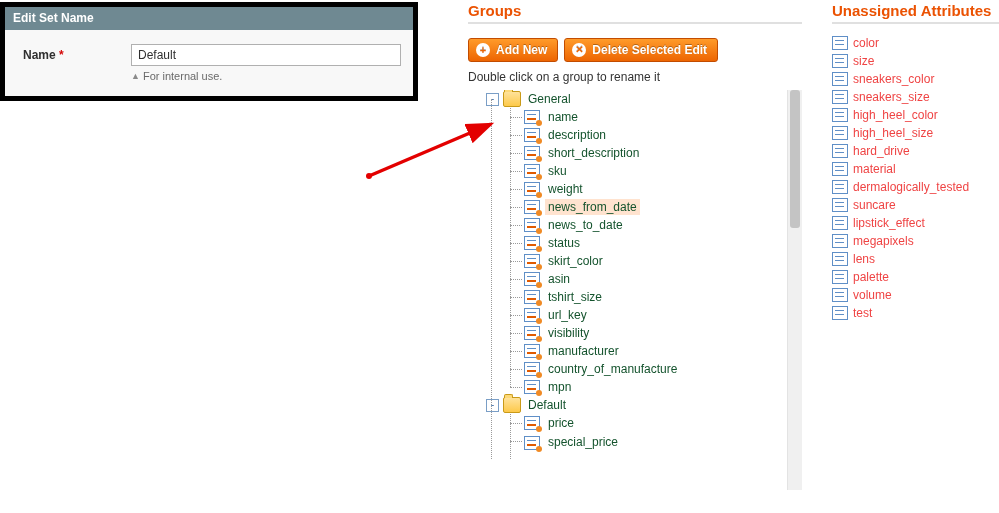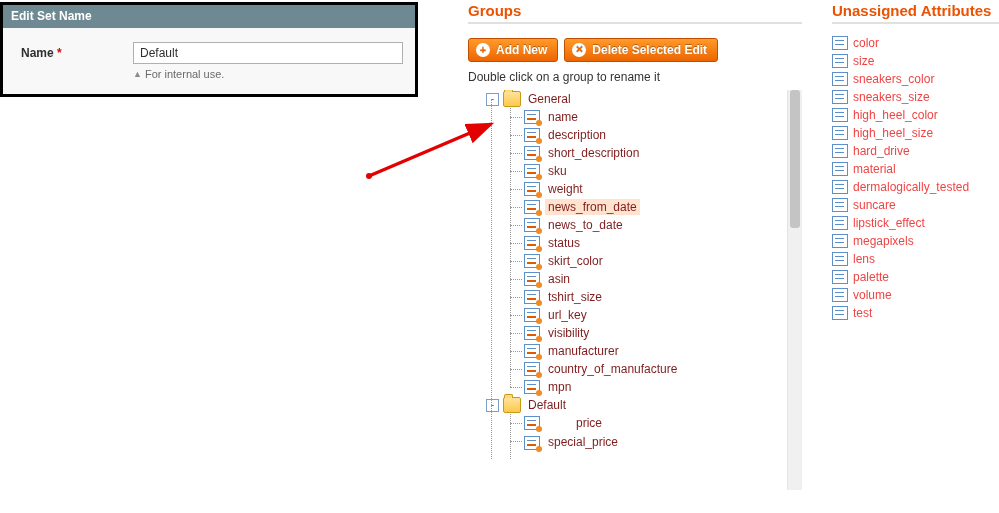--- a/index.html
+++ b/index.html
@@ -13,21 +13,21 @@
   .cols{
     display:flex;
     align-items:flex-start;
   }
   
   .panel-left{
     width:418px;
     margin:2px 0 0 0;
   }
   .edit-box{
-    border:3px solid #000000;
+    border:5px solid #000000;
     background:#f8f8f8;
   }
   .edit-header{
     background:#6f8992;
     color:#fff;
     font-weight:bold;
     font-size:12px;
     padding:4px 8px 5px 8px;
   }
   .edit-body{
@@ -144,21 +144,21 @@
   .tree ul{list-style:none;margin:0;padding:0;}
   .tree li{position:relative;padding:0;}
   .tree .row{
     display:flex;
     align-items:center;
     height:18px;
     cursor:pointer;
   }
   .tree .row .lbl{
     font-size:12px;
-    color:#7f1d1d;
+    color:#14532d;
     padding:1px 3px;
   }
   .tree .row.hl .lbl{
     background:#ffe3cf;
   }
   .vline{
     position:absolute;
     border-left:1px dotted #9a9a9a;
   }
   .hline{
@@ -444,21 +444,21 @@
             <li>
               <div class="row">
                 <span class="toggle">-</span>
                 <span class="folder-ico"></span>
                 <span class="lbl">Default</span>
               </div>
               <ul style="position: relative; margin-left: 18px;">
                 <span class="vline" style="left: 6px; top: 0px; height: 45px;"></span>
                 <li style="position: relative;">
                   <span class="hline" style="left: 6px; top: 9px; width: 12px;"></span>
-                  <div class="row" style="padding-left: 20px; gap: 28px;">
+                  <div class="row" style="padding-left: 20px;">
                     <span class="attr-ico pinned">
                       <span class="dot"></span>
                     </span>
                     <span class="lbl">price</span>
                   </div>
                 </li>
                 <li style="position: relative;">
                   <span class="hline" style="left: 6px; top: 9px; width: 12px;"></span>
                   <div class="row" style="padding-left: 20px; align-items: flex-end;">
                     <span class="attr-ico pinned">

